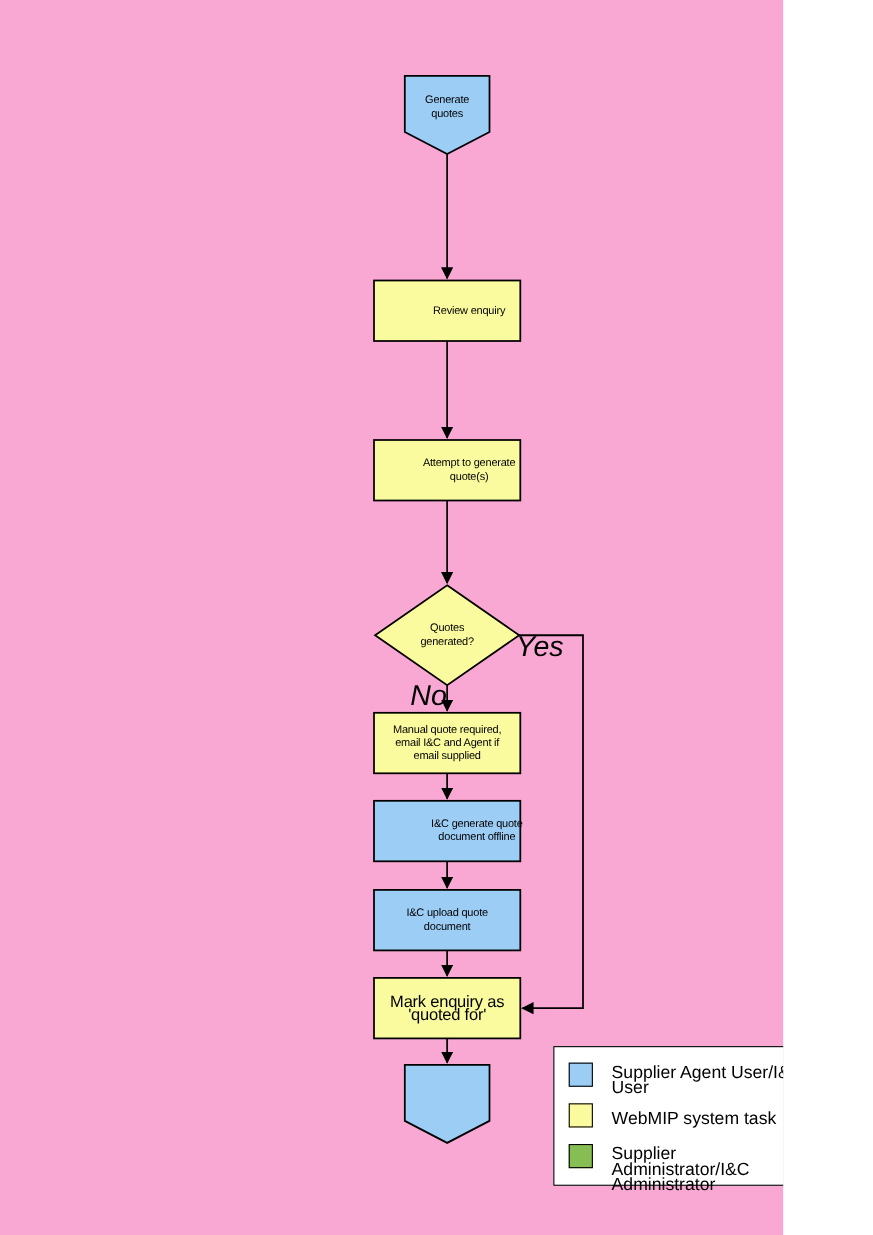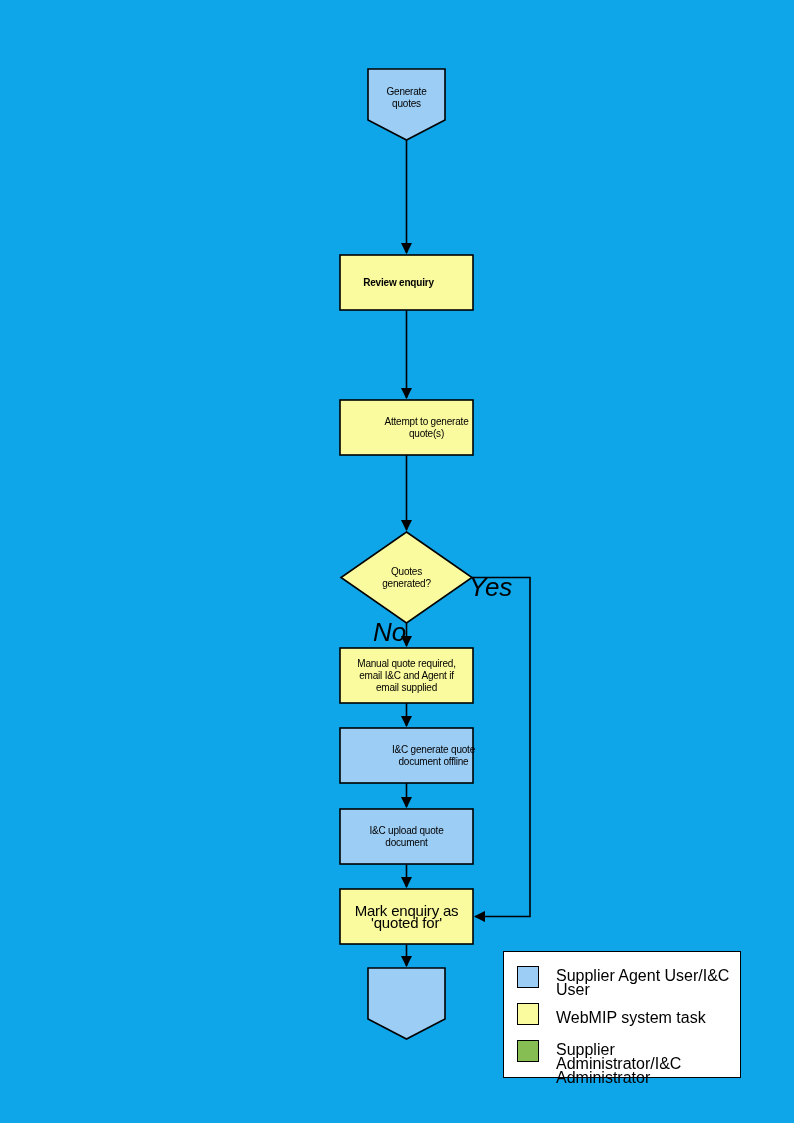--- a/index.html
+++ b/index.html
@@ -5,23 +5,23 @@
   html, body {
     margin: 0;
     padding: 0;
     background: #ffffff;
   }
   body {
     font-family: "Liberation Sans", sans-serif;
   }
   #canvas {
     position: relative;
-    width: 794px;
+    width: 712px;
     height: 1123px;
-    background: #0ea5e9;
+    background: #f9a8d4;
     overflow: hidden;
   }
   #flow-svg {
     position: absolute;
     left: 0;
     top: 0;
     width: 794px;
     height: 1123px;
   }
   .node-label {
@@ -117,21 +117,21 @@
     <rect x="340" y="809" width="133" height="55" fill="#9CCDF5" stroke="#000000" stroke-width="1.6"></rect>
 
     <rect x="340" y="889" width="133" height="55" fill="#FAFA9E" stroke="#000000" stroke-width="1.6"></rect>
 
     <polygon points="368,968 445,968 445,1019 406.5,1039 368,1019" fill="#9CCDF5" stroke="#000000" stroke-width="1.6"></polygon>
   </svg>
 
   <div class="node-label" style="left: 368px; top: 69px; width: 77px; height: 58px; white-space: pre-line;">Generate
 quotes</div>
 
-  <div class="node-label" style="left: 332px; top: 255px; width: 133px; height: 55px; white-space: pre-line; font-weight: bold;">Review enquiry</div>
+  <div class="node-label" style="left: 360px; top: 255px; width: 133px; height: 55px; white-space: pre-line;">Review enquiry</div>
 
   <div class="node-label" style="left: 340px; top: 400px; width: 133px; height: 55px; white-space: pre-line; margin-left: 20px;">Attempt to generate
 quote(s)</div>
 
   <div class="node-label" style="left: 341px; top: 532px; width: 131px; height: 91px; white-space: pre-line;">Quotes
 generated?</div>
 
   <div class="node-label" style="left: 340px; top: 648px; width: 133px; height: 55px; white-space: pre-line;">Manual quote required,
 email I&amp;C and Agent if
 email supplied</div>

